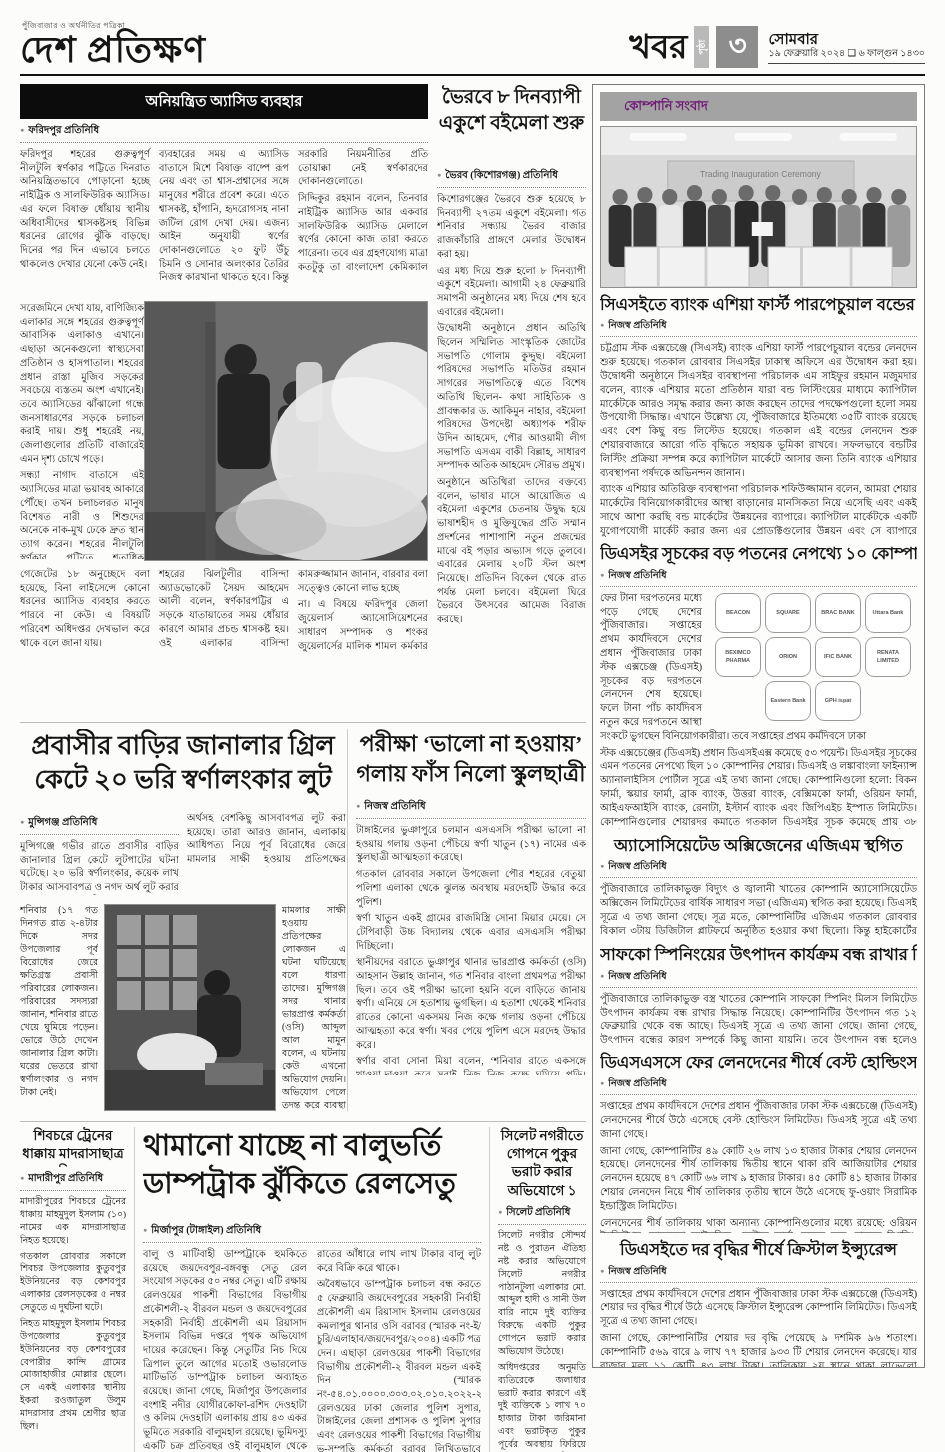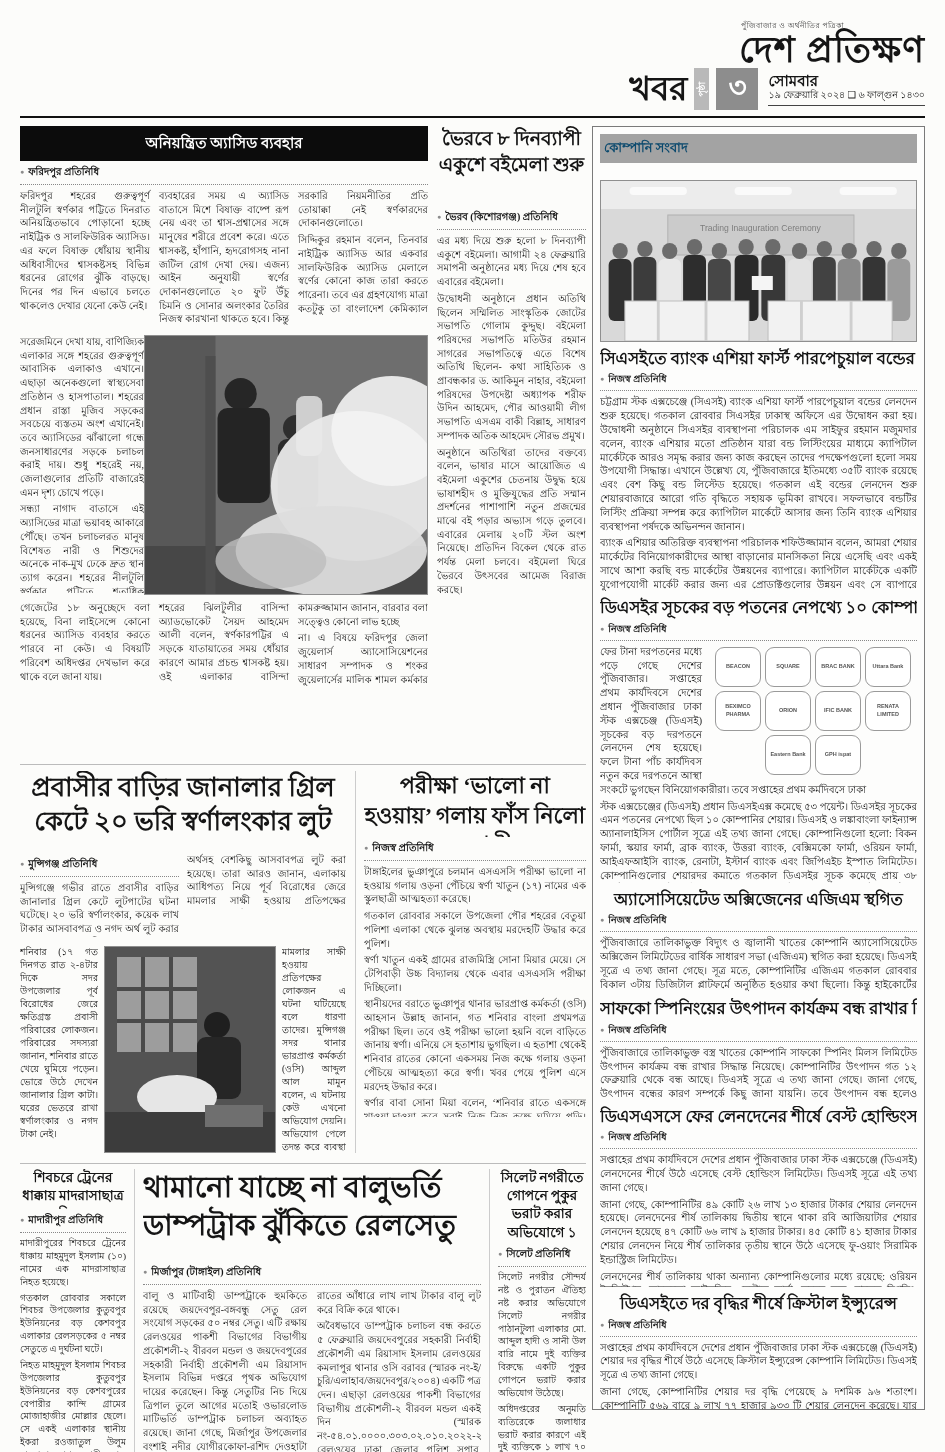--- a/index.html
+++ b/index.html
@@ -1,20 +1,20 @@
 <!DOCTYPE html>
 <html><head>
 <meta charset="utf-8">
 <style>
   html,body{margin:0;padding:0;background:#e8e8e4;}
   .page{position:relative;width:945px;height:1452px;background:#fcfcfa;margin:0 auto;
         overflow:hidden;font-family:"Liberation Serif","DejaVu Serif",serif;color:#151515;}
   
   .masthead{display:flex;justify-content:space-between;align-items:flex-end;
-            padding:20px 20px 0 20px;flex-direction:column;}
+            padding:20px 20px 0 20px;}
   .brand .tagline{font-size:7.5px;color:#333;letter-spacing:.5px;margin-left:2px;}
   .brand .title{font-size:36px;font-weight:bold;line-height:1;letter-spacing:1px;}
   .mast-right{display:flex;align-items:center;gap:7px;}
   .section-word{font-size:33px;font-weight:bold;line-height:1;}
   .page-label-box{background:#b9b9b9;color:#fff;width:15px;height:42px;display:flex;
                   align-items:center;justify-content:center;}
   .page-label-box span{writing-mode:vertical-rl;transform:rotate(180deg);font-size:9px;font-weight:bold;}
   .page-num-box{background:#8d8d8d;color:#fff;width:42px;height:42px;display:flex;
                 align-items:center;justify-content:center;font-size:28px;font-weight:bold;}
   .date-block{line-height:1.25;padding-left:3px;min-width:150px;}
@@ -33,32 +33,32 @@
   .body-text{font-size:9.8px;line-height:1.4;text-align:justify;overflow:hidden;}
   .body-text p{margin:0 0 3px 0;text-indent:0;}
   
   .top-row{display:flex;gap:9px;}
   .acid{width:408px;flex:none;}
   .kicker{background:#0c0c0c;color:#fff;text-align:center;font-size:15px;font-weight:bold;
           padding:5px 0;}
   .acid-headline{font-size:35px;font-weight:bold;text-align:center;line-height:1.3;
                  height:106px;overflow:hidden;margin-top:6px;}
   .acid-intro{height:142px;column-count:3;column-gap:9px;}
-  .acid-mid{display:flex;margin-top:4px;}
+  .acid-mid{display:flex;margin-top:12px;}
   .acid-side{width:124px;flex:none;height:258px;}
   .photo-frame{border:1px solid #8f8f8f;overflow:hidden;background:#5eead4;}
   .acid-photo{flex:1;height:258px;}
   .acid-bottom{height:86px;column-count:3;column-gap:9px;margin-top:6px;}
   
   .boimela{flex:1;min-width:0;}
   .boimela-headline{font-size:19px;font-weight:bold;text-align:center;line-height:1.35;
                     height:80px;overflow:hidden;}
   .boimela-body{height:520px;}
   
-  .row2{display:flex;gap:9px;margin-top:10px;border-top:1px solid #bbb;padding-top:6px;}
+  .row2{display:flex;gap:1px;margin-top:10px;border-top:1px solid #bbb;padding-top:6px;}
   .probashi{width:326px;flex:none;}
   .probashi-headline{font-size:26px;font-weight:bold;text-align:center;line-height:1.3;
                      height:80px;overflow:hidden;}
   .probashi-top{display:flex;gap:8px;margin-top:2px;}
   .probashi-top .cell{width:50%;}
   .probashi-top .lead{height:56px;}
   .probashi-main{display:flex;gap:6px;margin-top:9px;}
   .probashi-colL{width:78px;flex:none;height:205px;font-size:9.3px;}
   .probashi-photo{width:170px;flex:none;height:205px;}
   .probashi-colR{flex:1;height:205px;font-size:9.3px;}
@@ -76,22 +76,22 @@
   .shibchor-body{font-size:9.2px;height:300px;}
   .thamano{width:338px;flex:none;border-left:1px solid #ccc;border-right:1px solid #ccc;
            padding:0 8px;}
   .thamano-headline{font-size:29px;font-weight:bold;text-align:left;line-height:1.3;
                     height:92px;overflow:hidden;}
   .thamano-body{column-count:2;column-gap:10px;height:232px;}
   .sylhet{flex:1;min-width:0;}
   .sylhet .small-headline{height:74px;}
   .sylhet-body{font-size:9.2px;height:268px;}
   
-  .company-bar{background:#a3a3a3;color:#0c4a6e;font-size:13px;font-weight:bold;
-               padding:4px 4px;margin-bottom:17px;}
+  .company-bar{background:#a3a3a3;color:#701a75;font-size:13px;font-weight:bold;
+               padding:4px 24px;margin-bottom:5px;}
   .company-photo{height:160px;margin-bottom:6px;}
   .c-article{margin-bottom:6px;}
   .c-headline{font-size:16.5px;font-weight:bold;white-space:nowrap;overflow:hidden;
               line-height:1.3;}
   .c-headline.centered{text-align:center;}
   .c-byline{font-size:9.5px;}
   .c-body{font-size:10px;line-height:1.38;text-align:justify;overflow:hidden;}
   .c-body p{margin:0 0 3px 0;}
   .c-a1 .c-body{height:196px;}
   .c-a2 .c-body{height:238px;}
@@ -181,20 +181,21 @@
           </div>
         </div>
 
         <div class="boimela">
           <div class="boimela-headline">ভৈরবে ৮ দিনব্যাপী একুশে বইমেলা শুরু</div>
           <div class="byline">
             <span class="dot">●</span>
             <span>ভৈরব (কিশোরগঞ্জ) প্রতিনিধি</span>
           </div>
           <div class="body-text boimela-body">
+            <p>কিশোরগঞ্জের ভৈরবে শুরু হয়েছে ৮ দিনব্যাপী ২৭তম একুশে বইমেলা। গত শনিবার সন্ধ্যায় ভৈরব বাজার রাজকাঁচারি প্রাঙ্গণে মেলার উদ্বোধন করা হয়।</p>
             <p>এর মধ্য দিয়ে শুরু হলো ৮ দিনব্যাপী একুশে বইমেলা। আগামী ২৪ ফেব্রুয়ারি সমাপনী অনুষ্ঠানের মধ্য দিয়ে শেষ হবে এবারের বইমেলা।</p>
             <p>উদ্বোধনী অনুষ্ঠানে প্রধান অতিথি ছিলেন সম্মিলিত সাংস্কৃতিক জোটের সভাপতি গোলাম কুদ্দুছ। বইমেলা পরিষদের সভাপতি মতিউর রহমান সাগরের সভাপতিত্বে এতে বিশেষ অতিথি ছিলেন- কথা সাহিত্যিক ও প্রাবন্ধকার ড. আকিমুন নাহার, বইমেলা পরিষদের উপদেষ্টা অধ্যাপক শরীফ উদিন আহমেদ, পৌর আওয়ামী লীগ সভাপতি এসএম বাকী বিল্লাহ, সাধারণ সম্পাদক অতিক আহমেদ সৌরভ প্রমুখ।</p>
             <p>অনুষ্ঠানে অতিথিরা তাদের বক্তব্যে বলেন, ভাষার মাসে আয়োজিত এ বইমেলা একুশের চেতনায় উদ্বুদ্ধ হয়ে ভাষাশহীদ ও মুক্তিযুদ্ধের প্রতি সম্মান প্রদর্শনের পাশাপাশি নতুন প্রজন্মের মাঝে বই পড়ার অভ্যাস গড়ে তুলবে। এবারের মেলায় ২০টি স্টল অংশ নিয়েছে। প্রতিদিন বিকেল থেকে রাত পর্যন্ত মেলা চলবে। বইমেলা ঘিরে ভৈরবে উৎসবের আমেজ বিরাজ করছে।</p>
           </div>
         </div>
       </div>
 
       <div class="row2">
         <div class="probashi">
           <div class="probashi-headline">প্রবাসীর বাড়ির জানালার গ্রিল কেটে ২০ ভরি স্বর্ণালংকার লুট</div>

